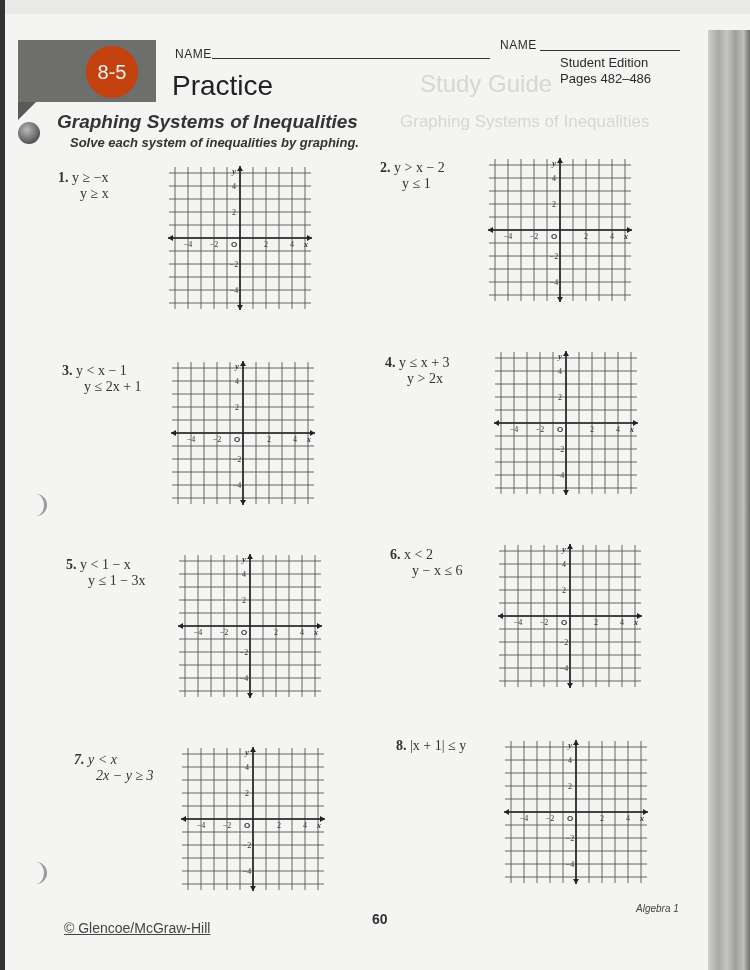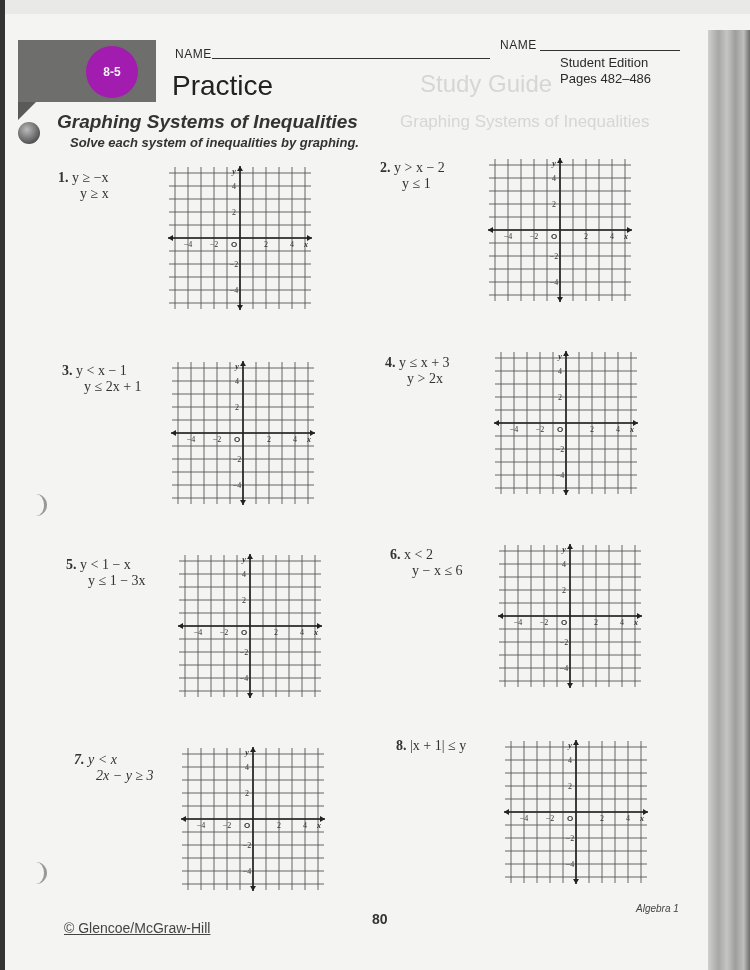--- a/index.html
+++ b/index.html
@@ -19,21 +19,21 @@
   .banner {
     position:absolute; left:18px; top:40px; width:138px; height:62px;
     background:#6e6e6c;
   }
   .banner-tail {
     position:absolute; left:18px; top:102px; width:0; height:0;
     border-left:18px solid #5a5a58; border-bottom:18px solid transparent;
   }
   .badge {
     position:absolute; left:86px; top:46px; width:52px; height:52px; border-radius:50%;
-    background:#a21caf; color:#f2f2f2; font-weight:bold; font-size:12px;
+    background:#c2410c; color:#f2f2f2; font-weight:normal; font-size:20px;
     display:flex; align-items:center; justify-content:center;
   }
   .name-label { position:absolute; left:175px; top:47px; font-size:12px; letter-spacing:.5px; }
   .name-line { position:absolute; left:212px; top:58px; width:278px; border-top:1.5px solid #333; }
   .date-label { position:absolute; left:500px; top:38px; font-size:12px; letter-spacing:.5px; }
   .date-line { position:absolute; left:540px; top:50px; width:140px; border-top:1.5px solid #333; }
   .practice { position:absolute; left:172px; top:70px; font-size:28px; color:#222; }
   .edition { position:absolute; left:560px; top:55px; font-size:13px; line-height:16px; text-align:left; }
   .globe { position:absolute; left:18px; top:122px; width:22px; height:22px; border-radius:50%;
     background:radial-gradient(circle at 40% 35%,#bbb,#555 70%); }
@@ -442,14 +442,14 @@
     <text x="67" y="128" font-size="8" fill="#333" font-family="Liberation Serif, serif" text-anchor="middle">−4</text>
     <text x="67" y="82" font-size="8" fill="#333" font-family="Liberation Sans, sans-serif" text-anchor="middle" font-weight="bold">O</text>
     <text x="139" y="82" font-size="8" fill="#333" font-family="Liberation Serif, serif" text-anchor="middle" font-style="italic" font-weight="bold">x</text>
     <text x="67" y="9" font-size="8" fill="#333" font-family="Liberation Serif, serif" text-anchor="middle" font-style="italic" font-weight="bold">y</text>
   </svg>
 
 <div class="hole" style="left:34px;top:494px;"></div>
 <div class="hole" style="left:34px;top:862px;"></div>
 
 <div class="footer-copy">© Glencoe/McGraw-Hill</div>
-<div class="footer-page">80</div>
+<div class="footer-page">60</div>
 <div class="footer-book">Algebra 1</div>
 
 </body></html>

